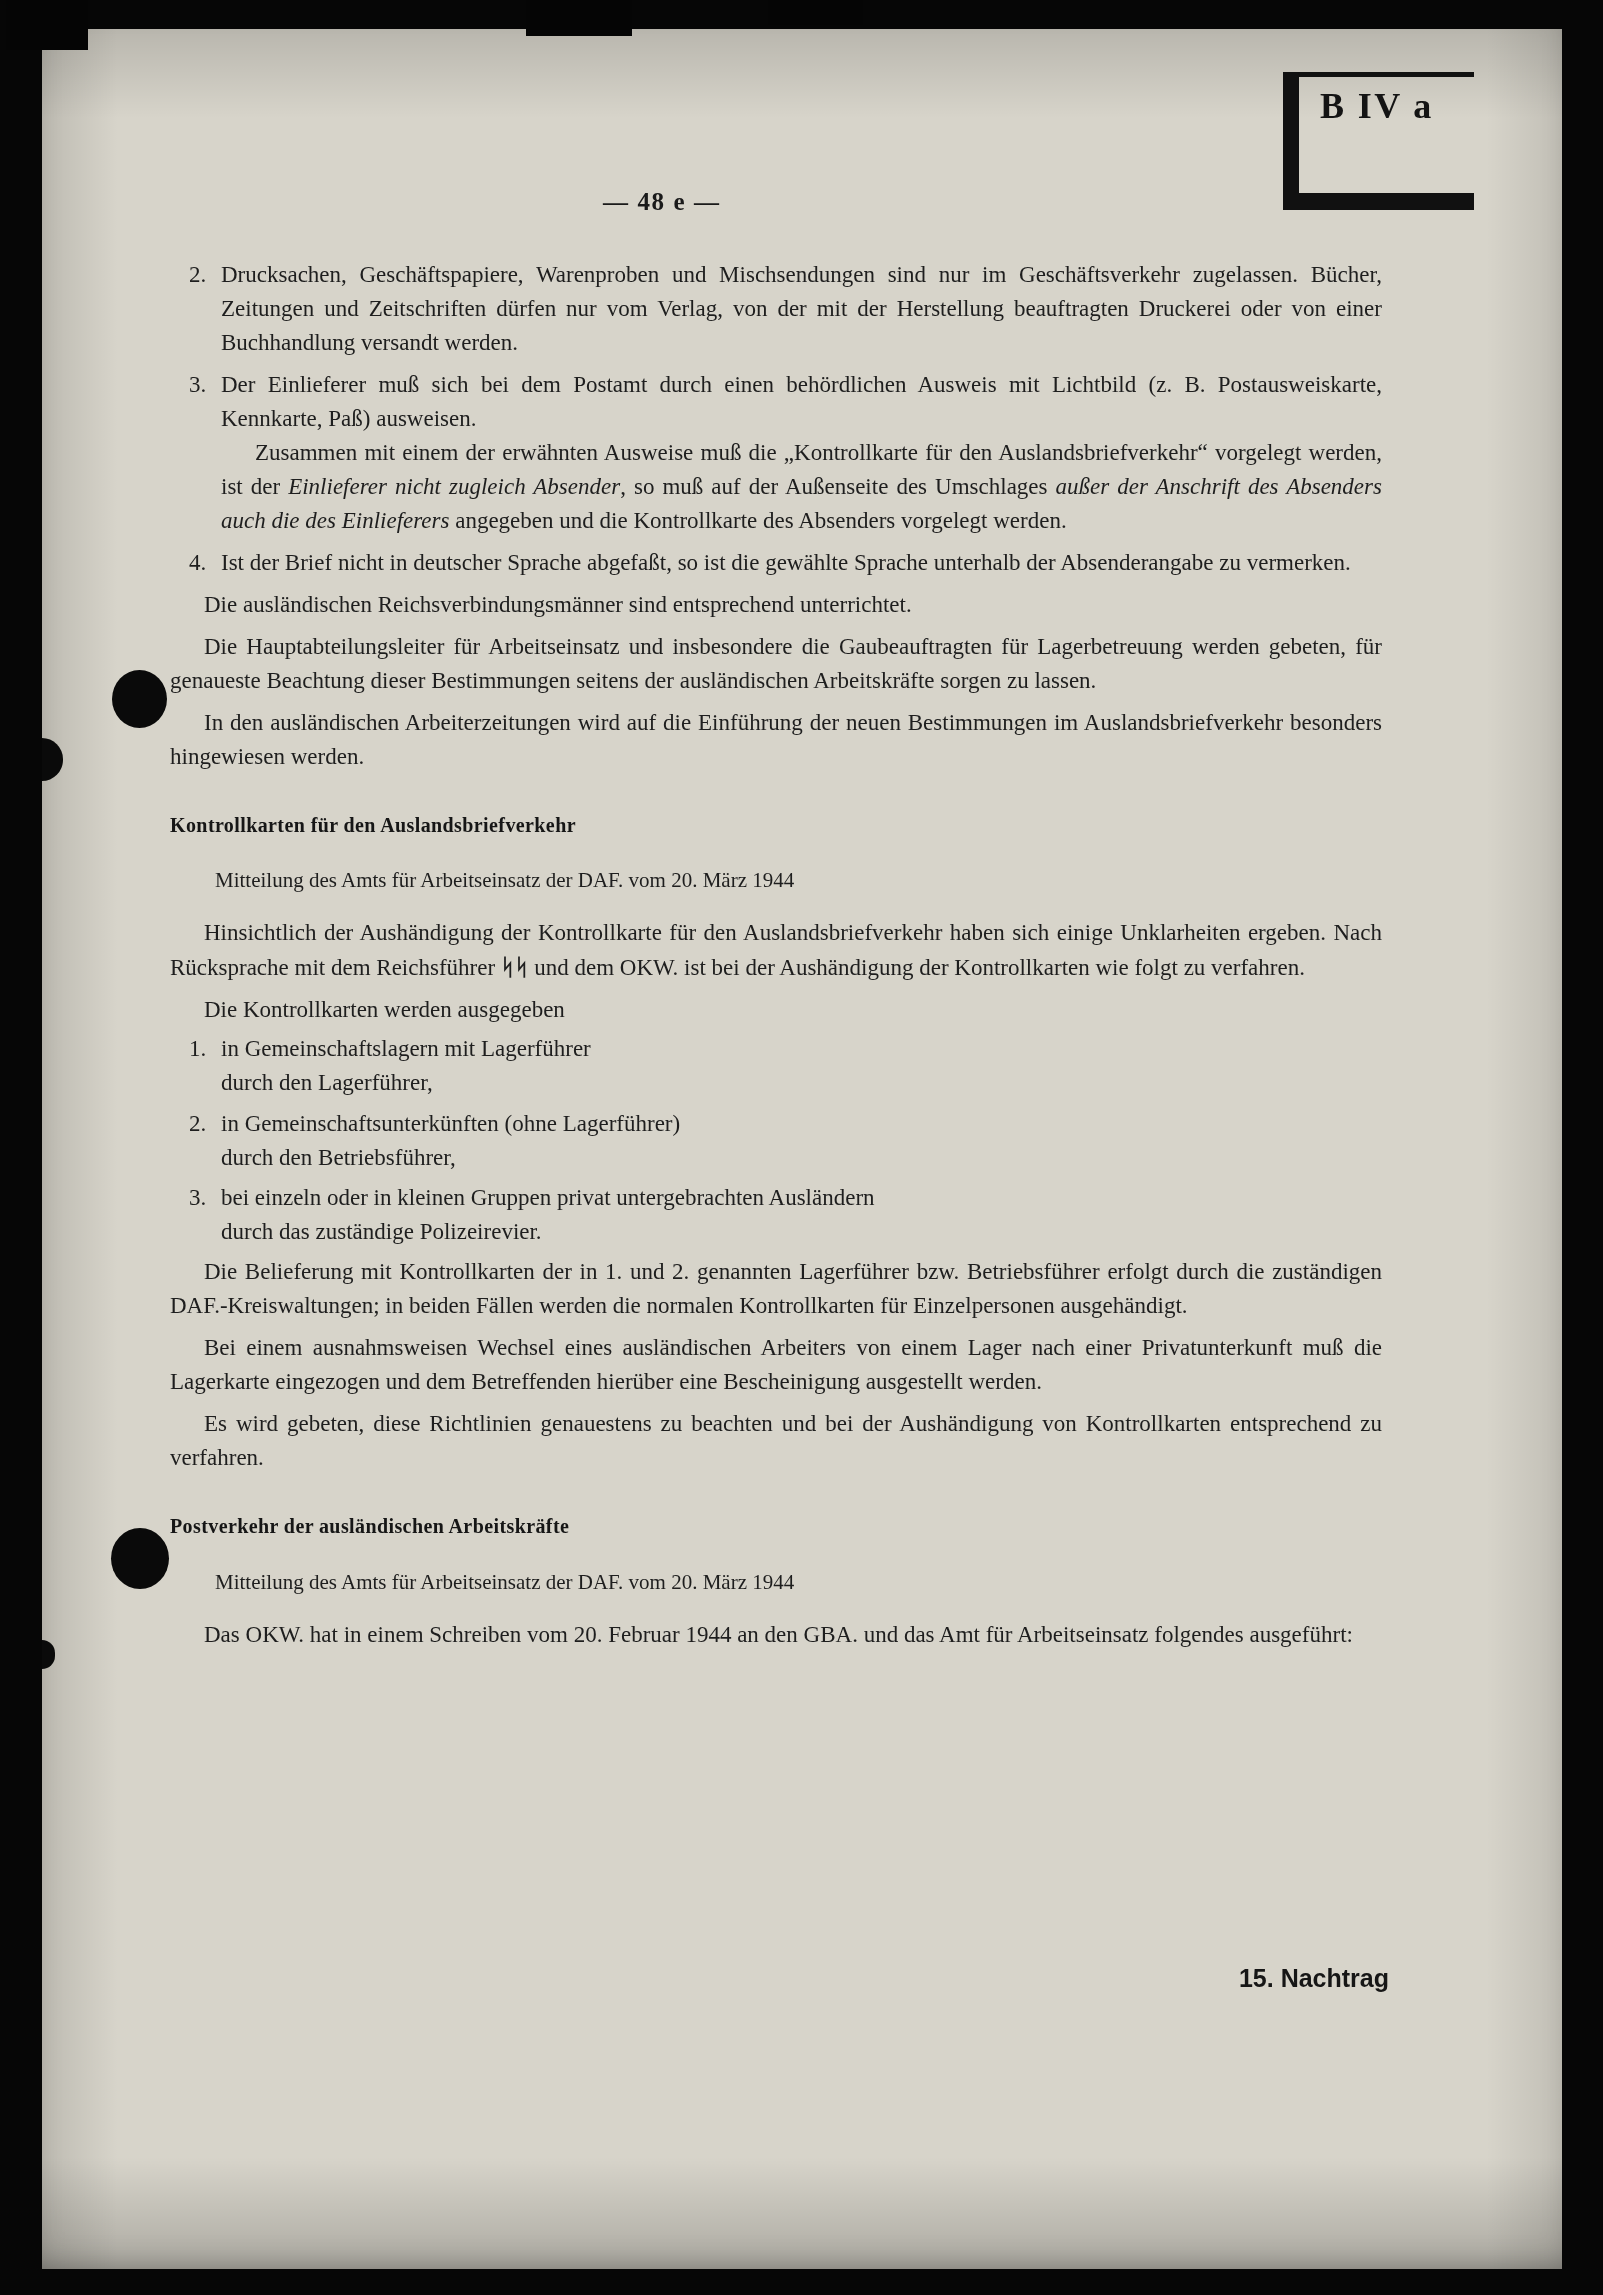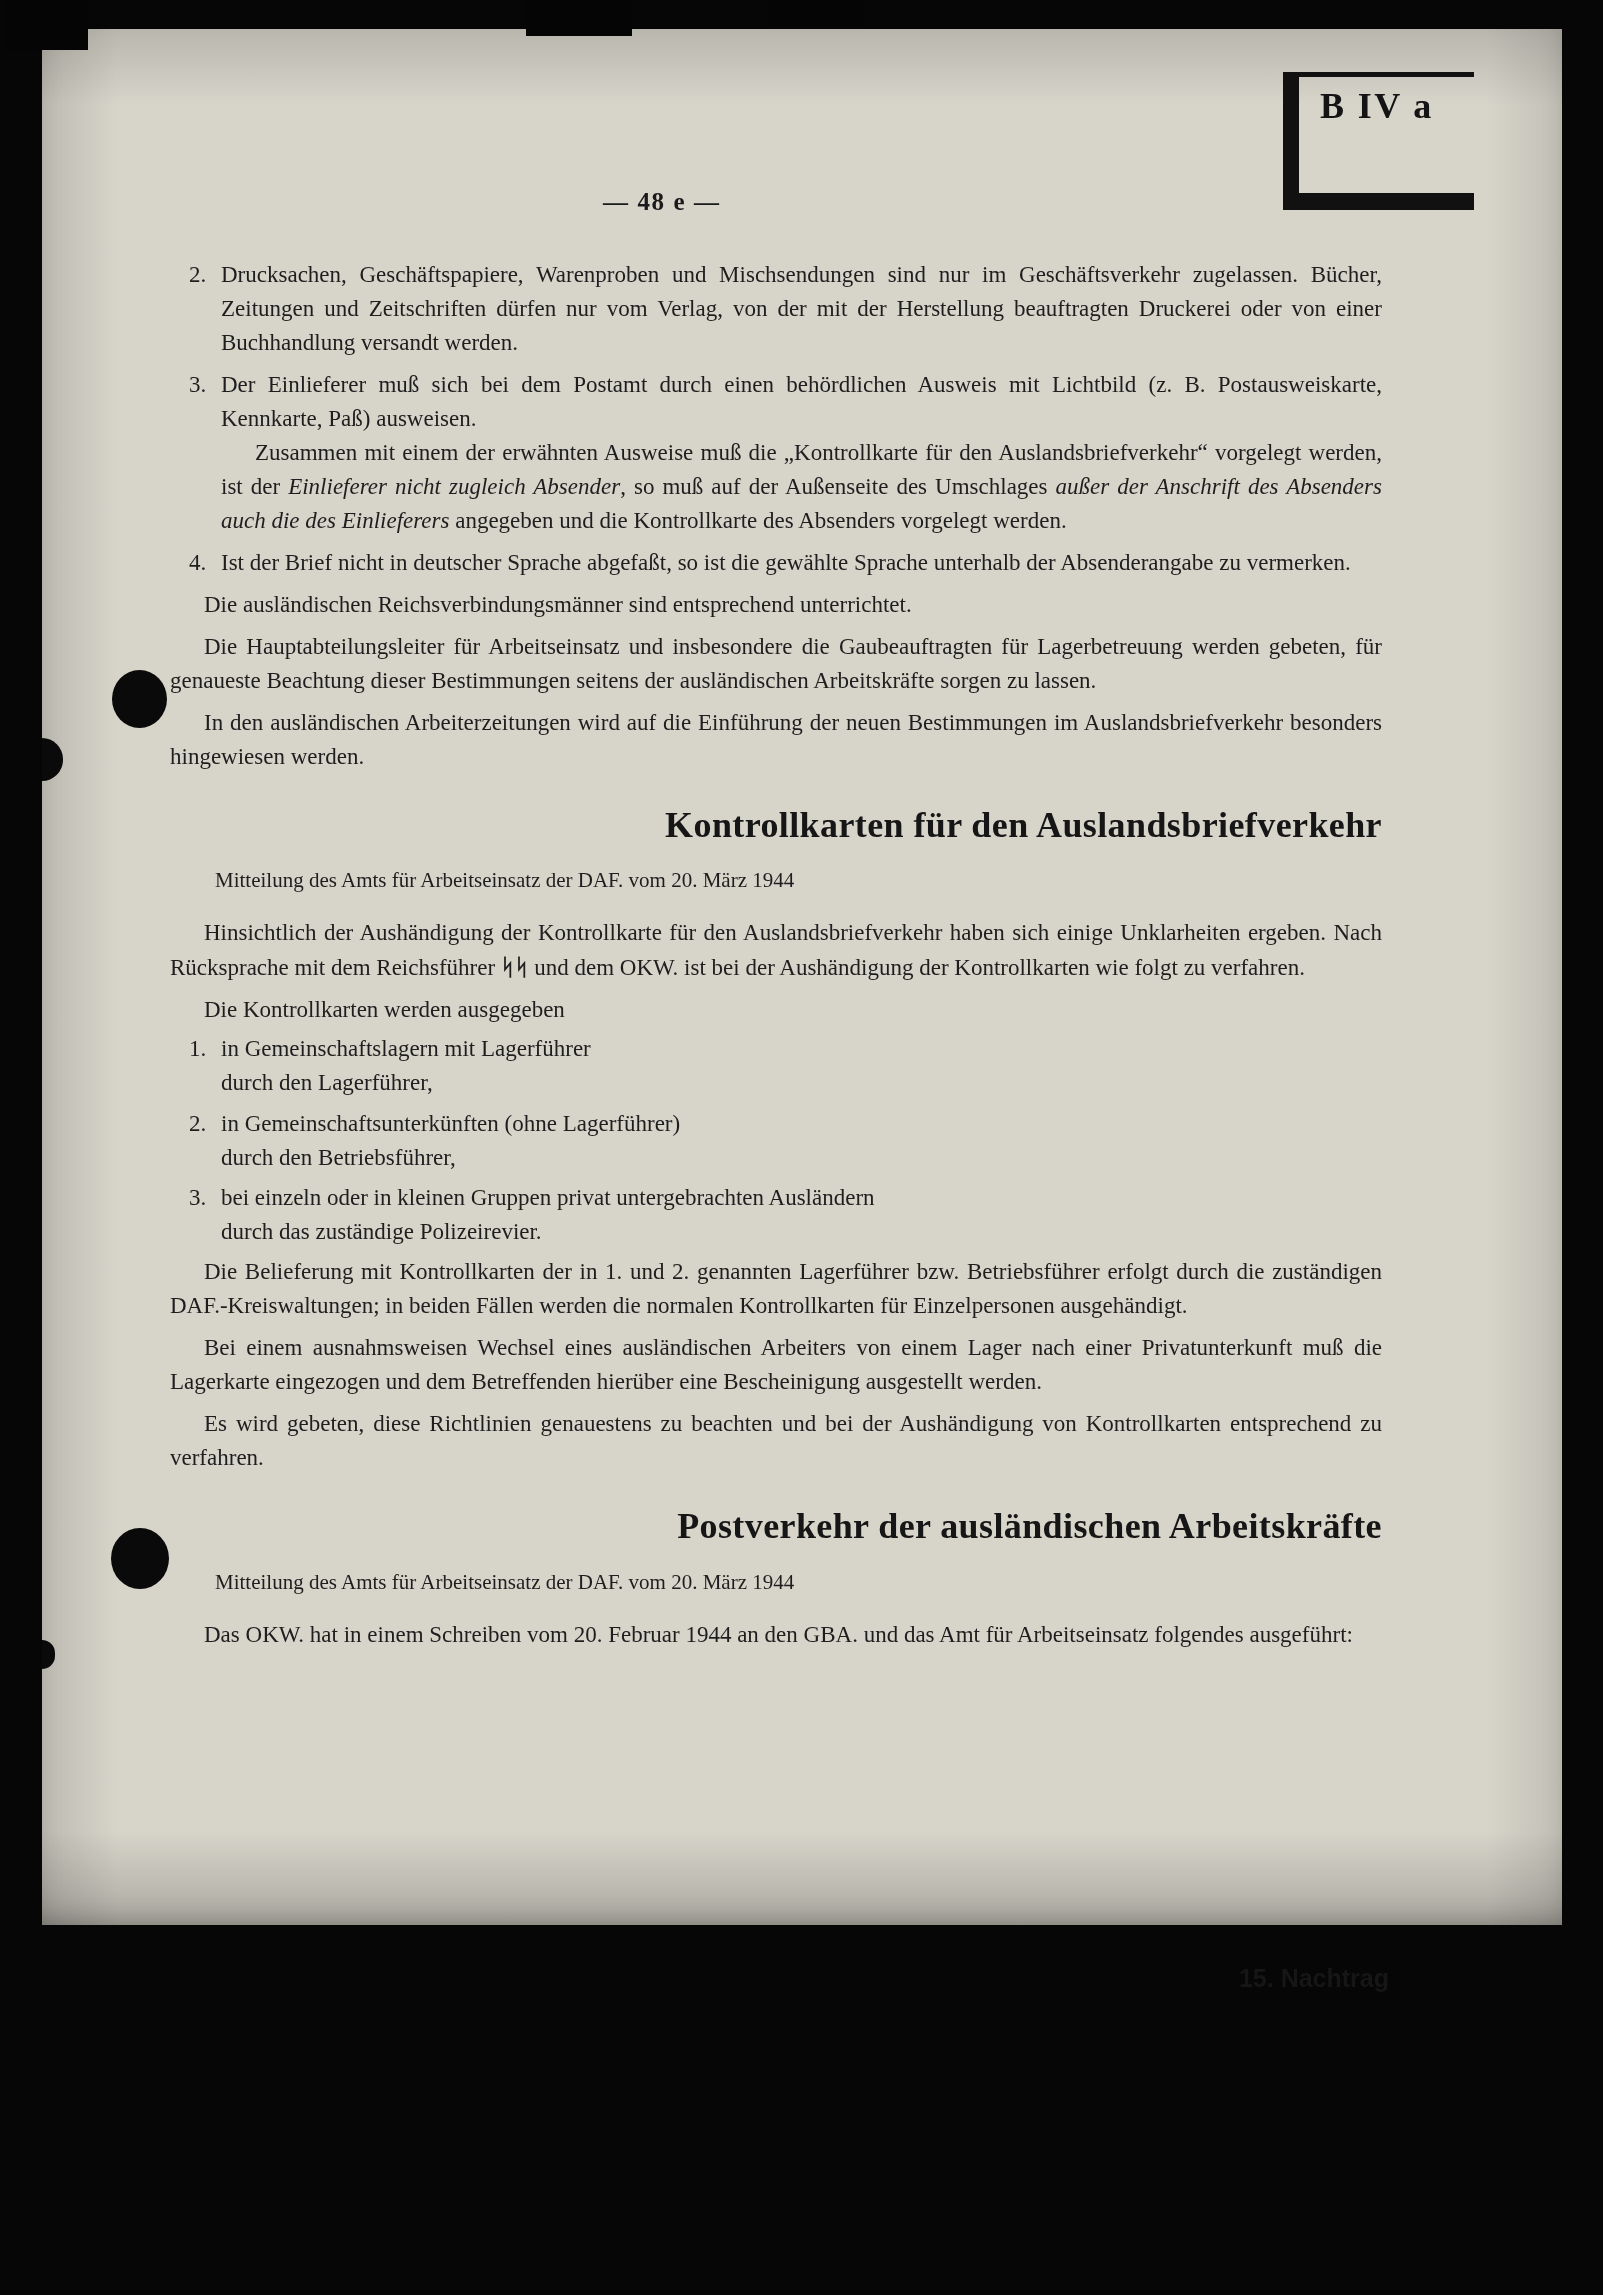--- a/index.html
+++ b/index.html
@@ -7,21 +7,21 @@
   body {
     width: 1604px; height: 2295px;
     background: #060606;
     position: relative;
     overflow: hidden;
     font-family: "Liberation Serif", "DejaVu Serif", serif;
   }
   .paper {
     position: absolute;
     left: 42px; top: 29px;
-    width: 1520px; height: 1896px;
+    width: 1520px; height: 2240px;
     background-color: #d7d4ca;
     background-image:
       linear-gradient(90deg, rgba(0,0,0,0.12), rgba(0,0,0,0) 5%, rgba(0,0,0,0) 95%, rgba(0,0,0,0.10)),
       linear-gradient(180deg, rgba(0,0,0,0.14), rgba(0,0,0,0) 4%, rgba(0,0,0,0) 95%, rgba(0,0,0,0.20));
     color: #1e1e1e;
     box-shadow: inset 0 -14.4px 32px -16px rgba(0,0,0,0.35);
   }
   .corner-box {
     position: absolute;
     left: 1241px; top: 43px;
@@ -58,22 +58,22 @@
     text-align: justify;
   }
   .li { display: flex; margin: 0 0 8px 0; }
   .li .num { flex: 0 0 51px; padding-left: 19px; }
   .li .body { flex: 1; }
   .li .p2 { display: block; text-indent: 34px; }
   .line { display: block; }
   p.para { margin: 0 0 8px 0; text-indent: 34px; }
   p.tight { margin-bottom: 4.8px; }
   h2.heading {
-    text-align: right;
-    font-size: 36px;
+    text-align: left;
+    font-size: 20px;
     line-height: 32px;
     font-weight: bold;
     margin: 35px 0 22.4px 0;
     letter-spacing: 0.4px;
     color: #161616;
   }
   .subhead {
     margin: 0 0 19px 45px;
     font-size: 21px;
     line-height: 34px;

